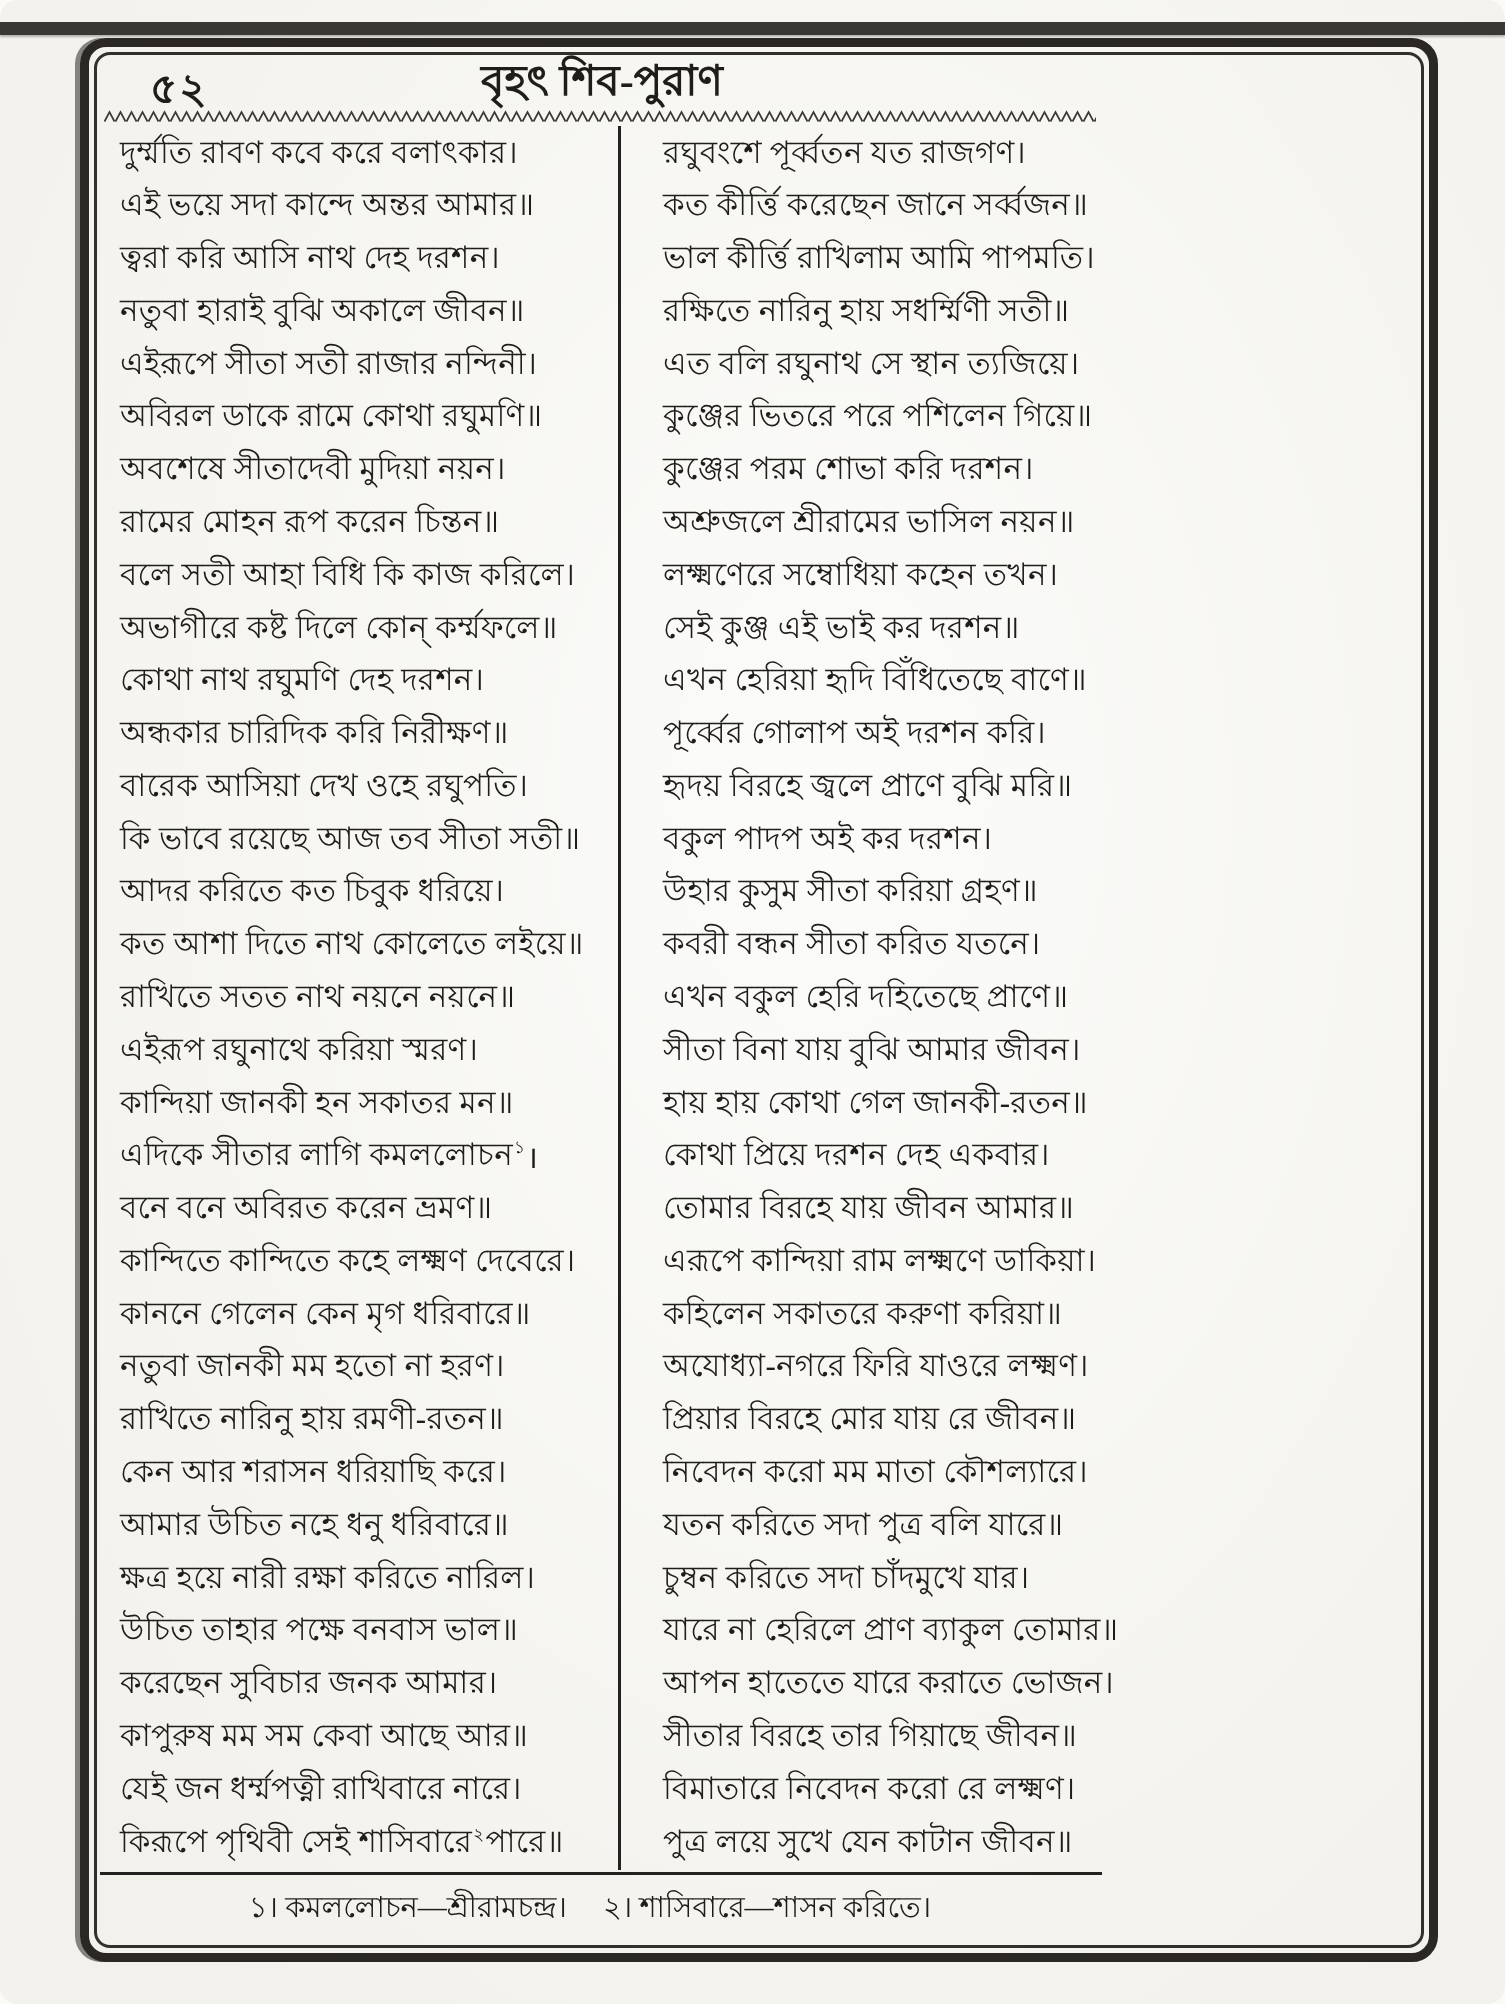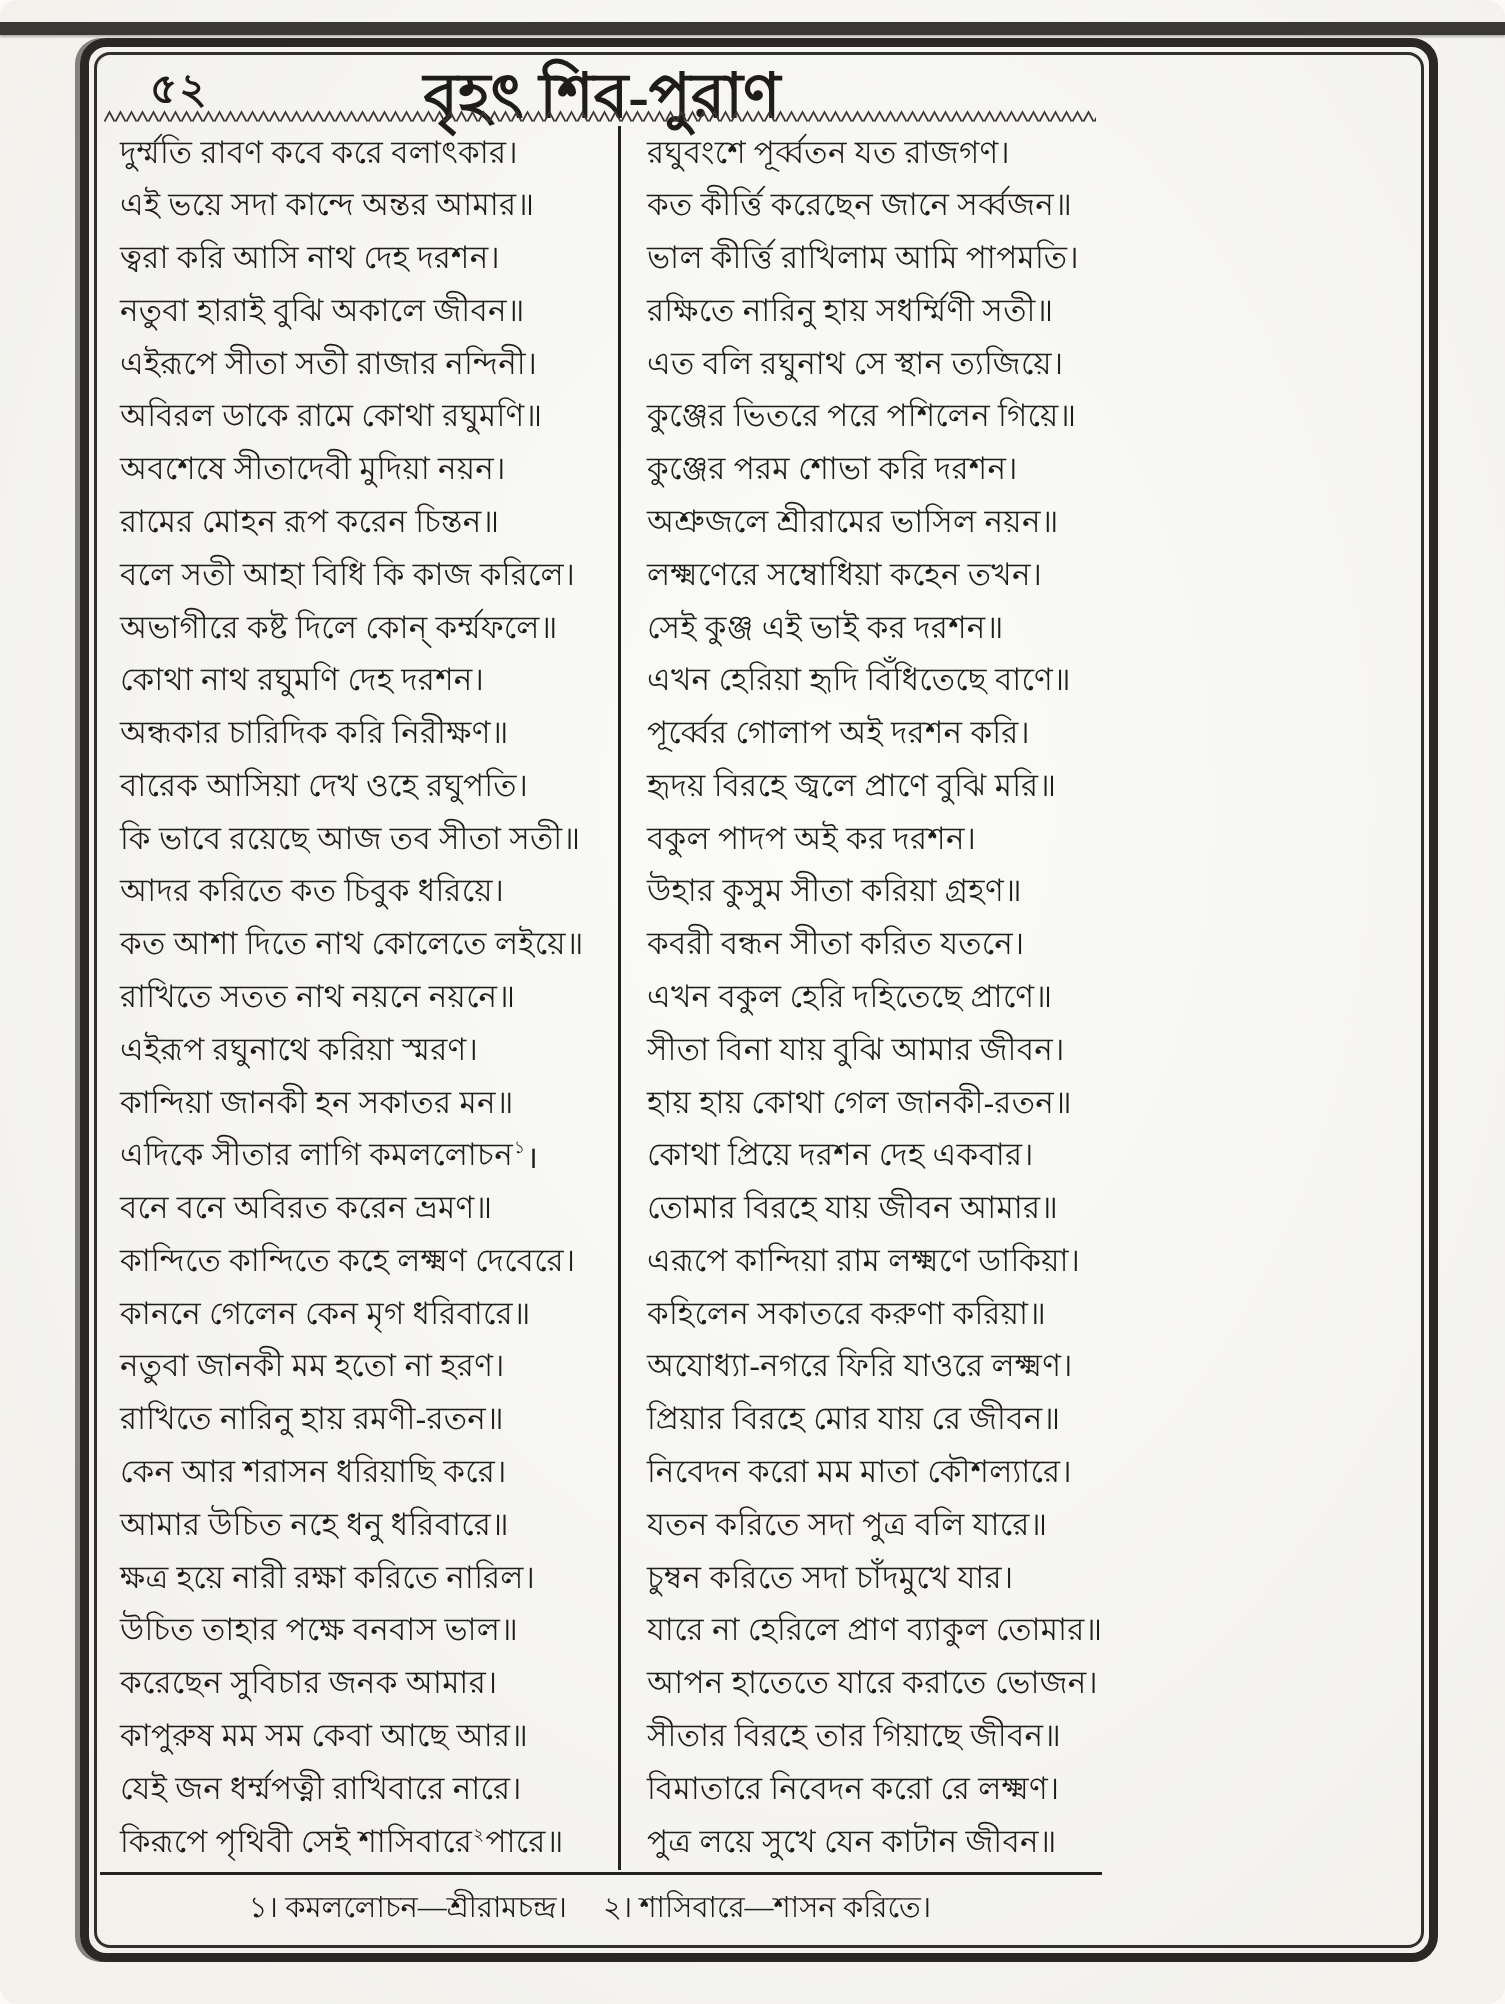--- a/index.html
+++ b/index.html
@@ -42,37 +42,37 @@
     border:3px solid #32302c;
     border-radius:16px;
   }
   .header-pageno{
     position:absolute;left:150px;top:56px;
     font-size:42px;font-weight:bold;letter-spacing:2px;
   }
   .header-title{
     position:absolute;left:106px;top:48px;width:992px;
     text-align:center;
-    font-size:62px;font-weight:bold;
+    font-size:42px;font-weight:bold;
   }
   .zigzag{
     position:absolute;left:104px;top:110px;width:992px;height:13px;
     display:block;
   }
   .columns{
     position:absolute;left:106px;top:126px;width:992px;height:1744px;
     display:grid;grid-template-columns:512px 1fr;
   }
   .col{
     display:flex;flex-direction:column;justify-content:space-between;
     padding:2px 0;
     box-sizing:border-box;
   }
   .col-left{padding-left:14px;}
-  .col-right{border-left:3px solid #242220;padding-left:26px;text-align:right;}
+  .col-right{border-left:3px solid #242220;padding-left:42px;text-align:right;}
   .verse-line{
     height:51px;
     display:flex;align-items:center;
     font-size:31px;
     white-space:nowrap;
     letter-spacing:.3px;
   }
   .fn-sup{
     font-size:0.55em;
     vertical-align:super;

